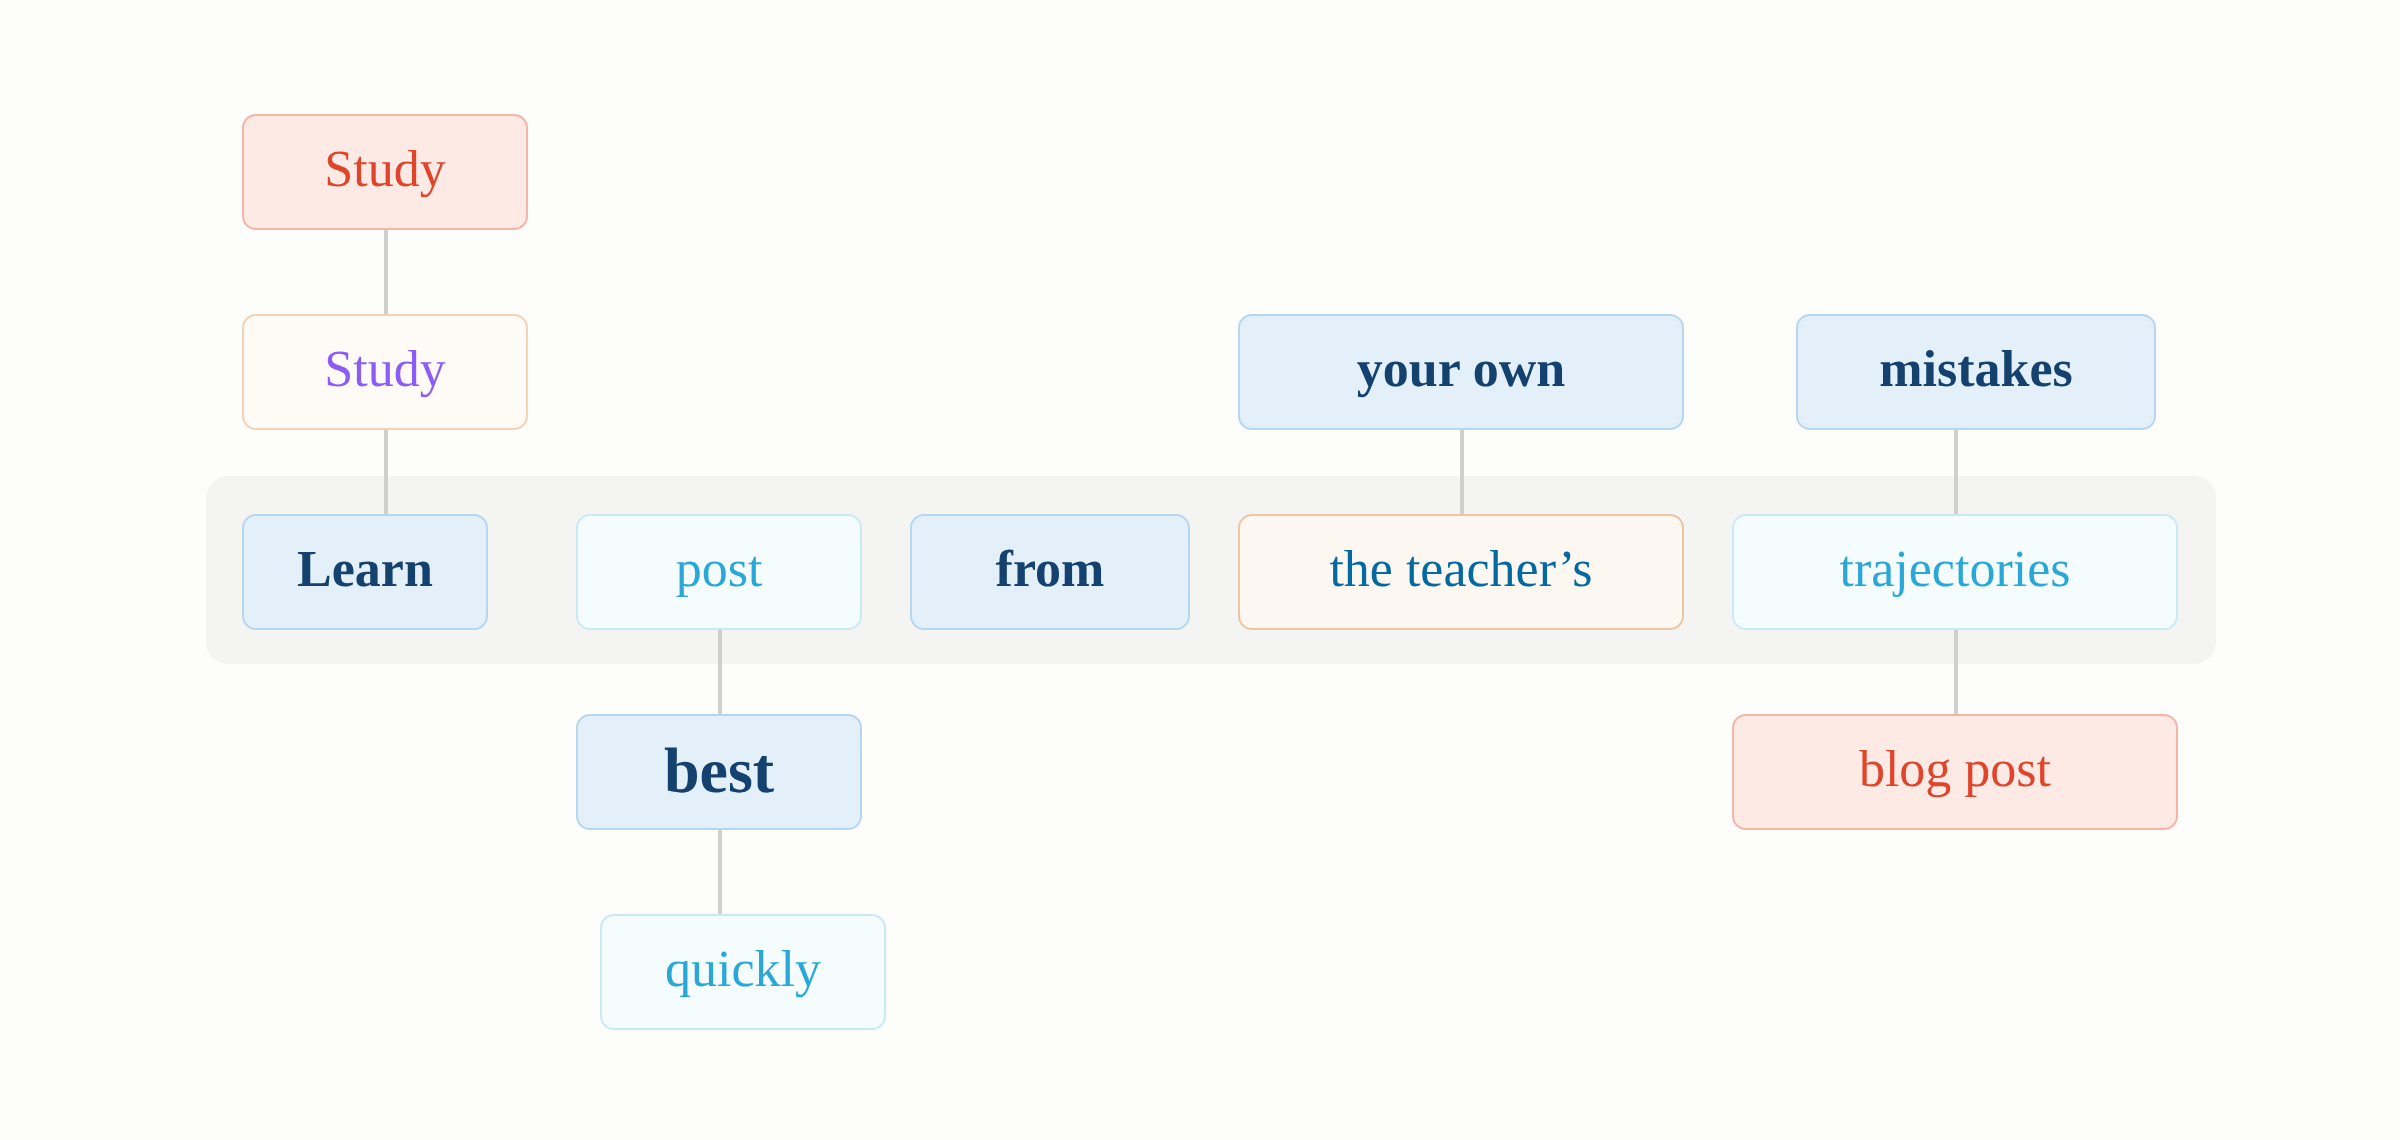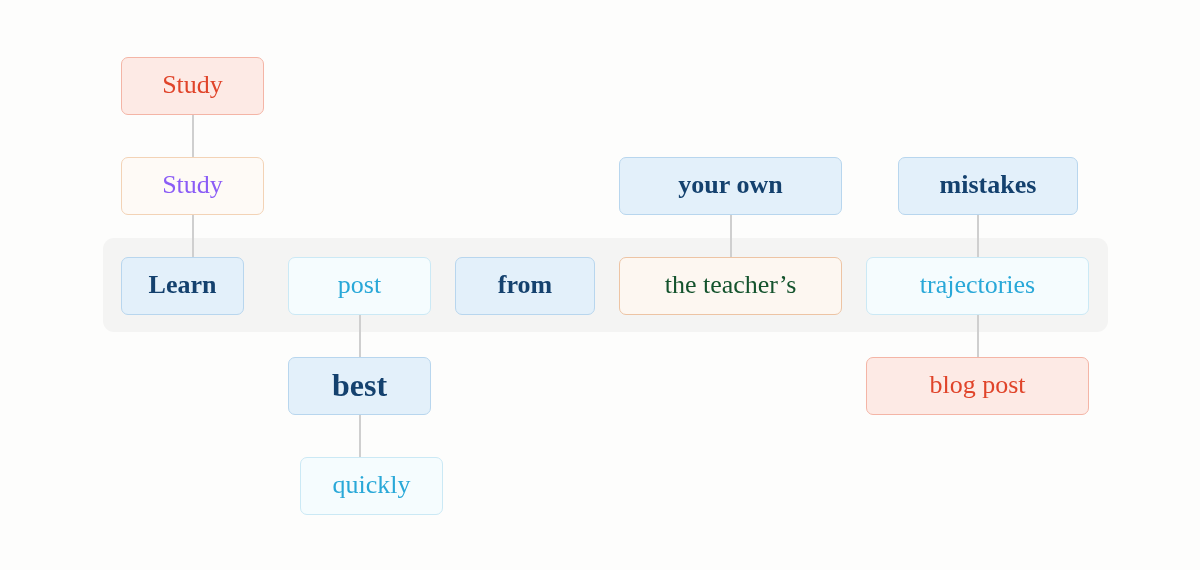--- a/index.html
+++ b/index.html
@@ -65,21 +65,21 @@
   }
   .v-blue-light {             
     background: #f5fcfe;
     border-color: #cbe9f5;
     color: #29a8d8;
     font-weight: 400;
   }
   .v-orange-strong {          
     background: #fdf7f1;
     border-color: #edc4a4;
-    color: #14532d;
+    color: #0369a1;
     font-weight: 400;
   }
   .v-orange-light {           
     background: #fefaf6;
     border-color: #f3d3b6;
     color: #8b5cf6;
     font-weight: 400;
   }
   .v-red {                    
     background: #fdeae5;

